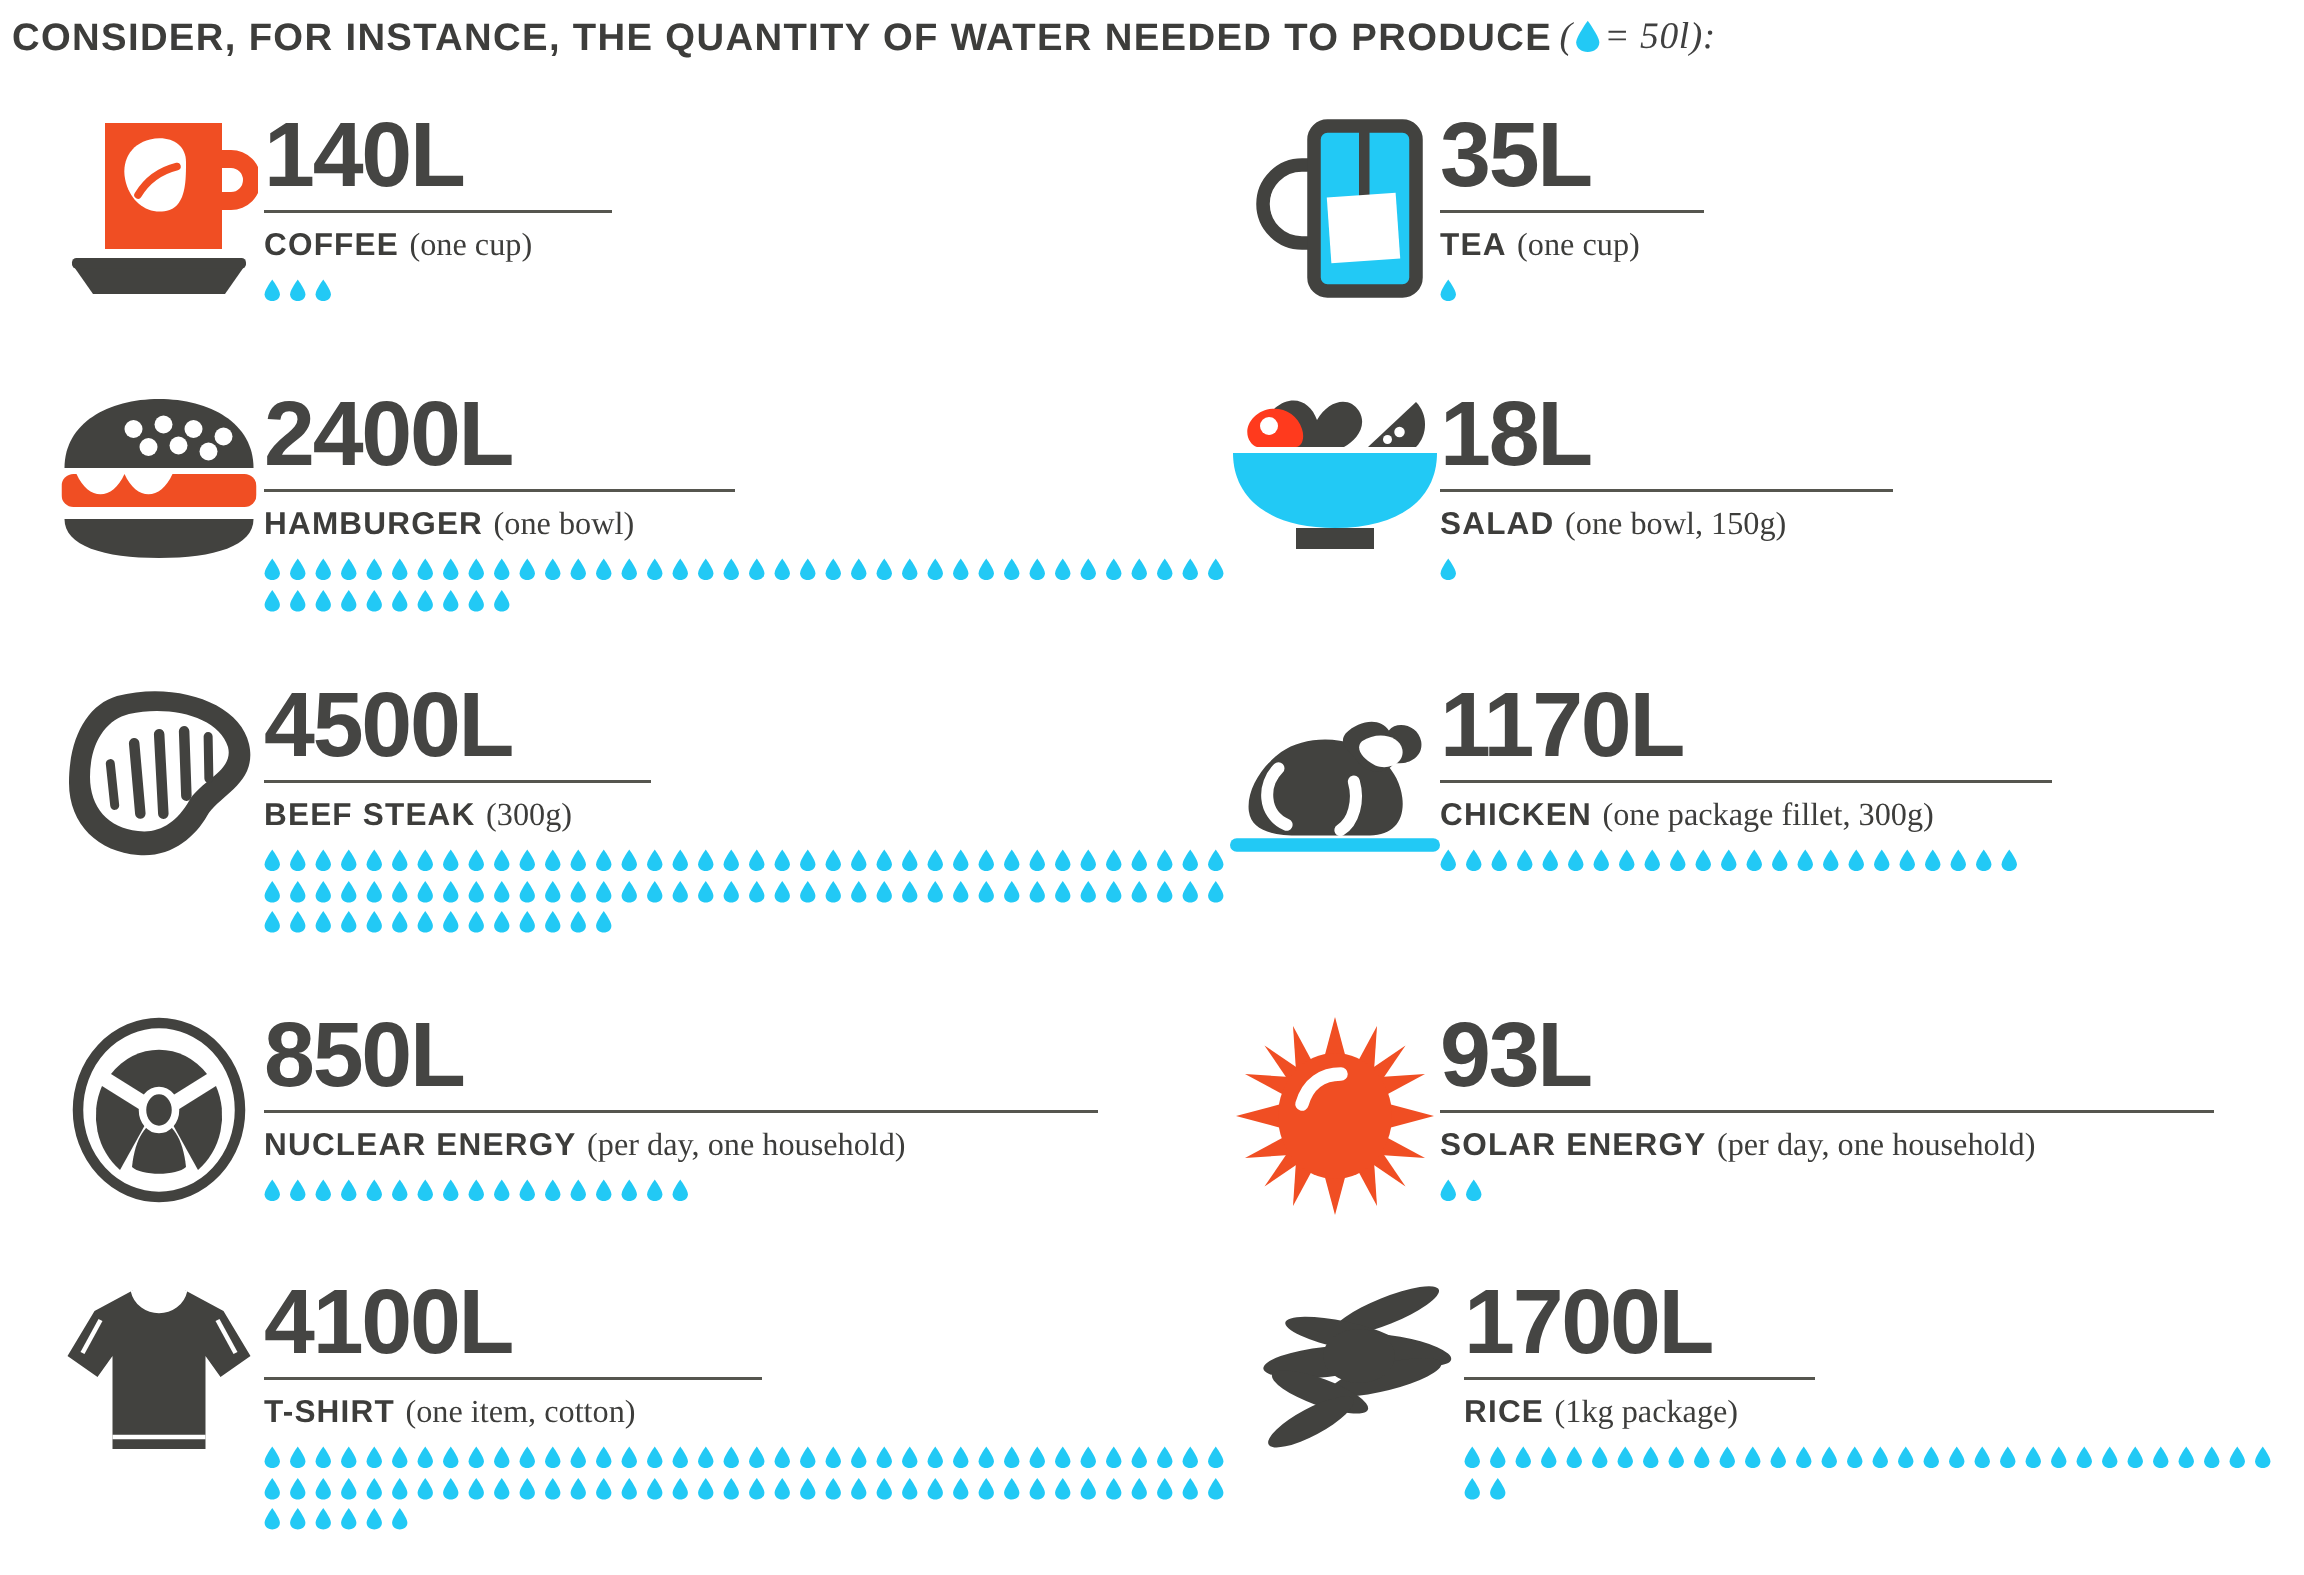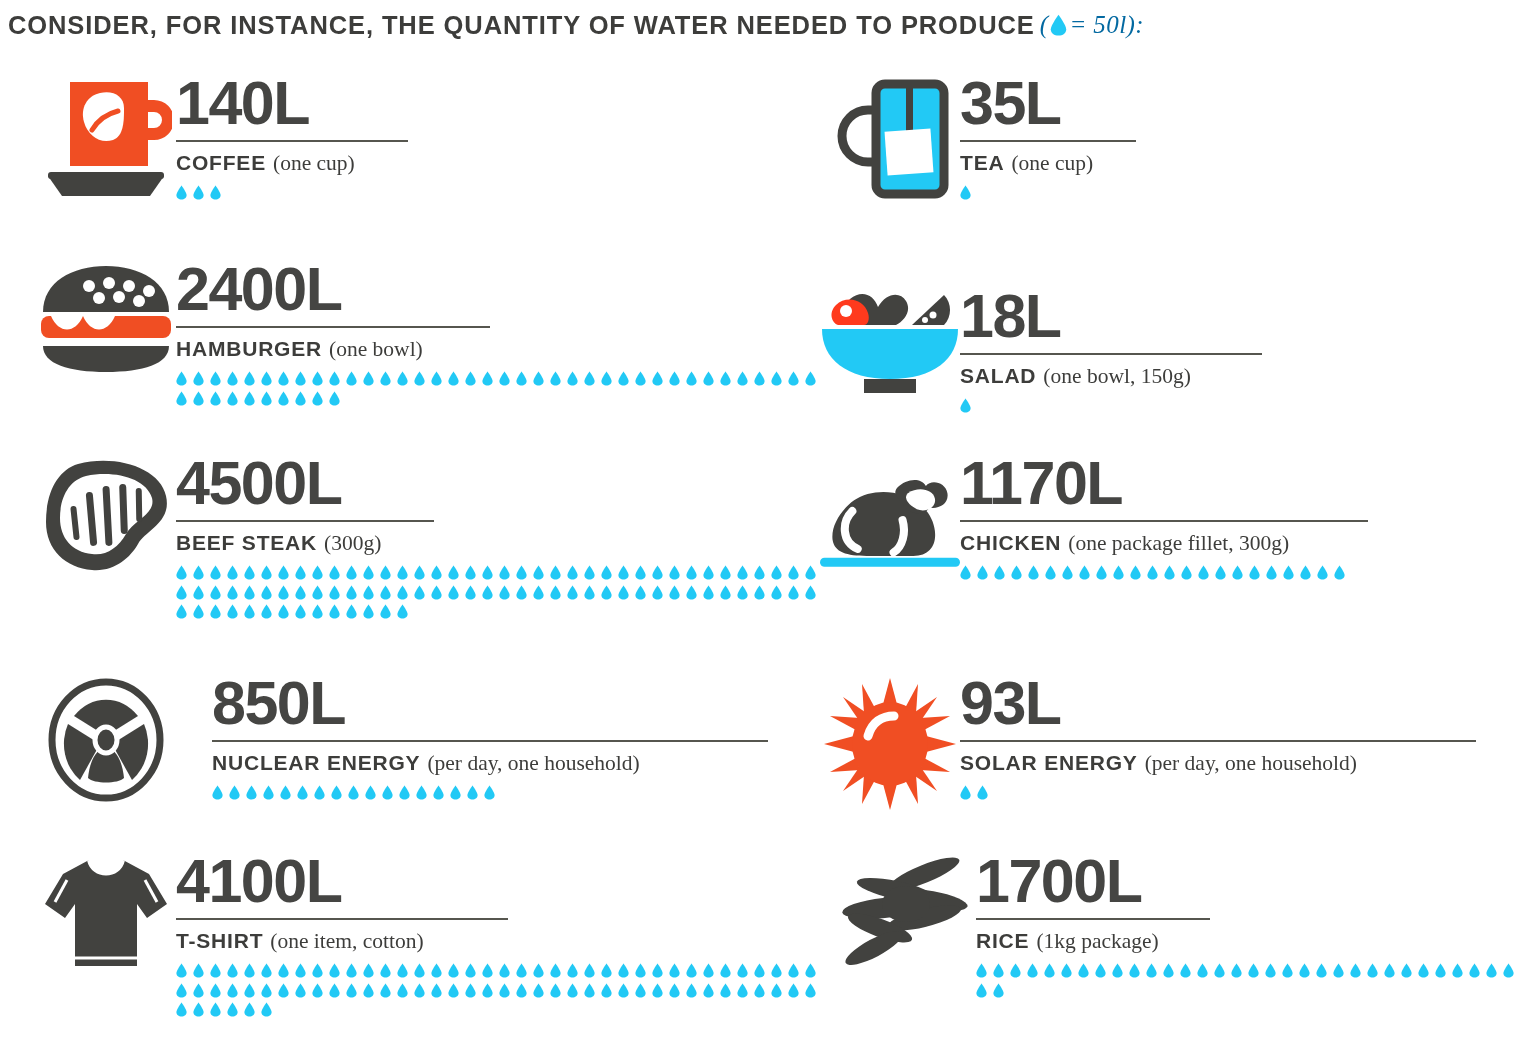--- a/index.html
+++ b/index.html
@@ -33,21 +33,21 @@
     font-weight: bold;
     font-size: 25.5px;
     letter-spacing: 0.9px;
     color: #3d3d3b;
     text-transform: uppercase;
   }
   .header-paren {
     font-family: "Liberation Serif", serif;
     font-style: italic;
     font-size: 25px;
-    color: #0369a1;
+    color: #404040;
     letter-spacing: 0.4px;
     margin-left: 5px;
   }
   .header-drop { display: inline-block; vertical-align: -3px; margin: 0 2px; }
 
   
   .grid {
     position: absolute;
     top: 74px;
     left: 0;
@@ -481,21 +481,21 @@
                 </svg></span><span class="d"><svg width="11" height="15" viewBox="0 0 11 15" aria-hidden="true">
                   <path d="M5.5 0.4 C5.5 0.4 10.6 7.4 10.6 10.1 C10.6 12.9 8.3 14.6 5.5 14.6 C2.7 14.6 0.4 12.9 0.4 10.1 C0.4 7.4 5.5 0.4 5.5 0.4 Z" fill="#22C9F5"></path>
                 </svg></span><span class="d"><svg width="11" height="15" viewBox="0 0 11 15" aria-hidden="true">
                   <path d="M5.5 0.4 C5.5 0.4 10.6 7.4 10.6 10.1 C10.6 12.9 8.3 14.6 5.5 14.6 C2.7 14.6 0.4 12.9 0.4 10.1 C0.4 7.4 5.5 0.4 5.5 0.4 Z" fill="#22C9F5"></path>
                 </svg></span><span class="d"><svg width="11" height="15" viewBox="0 0 11 15" aria-hidden="true">
                   <path d="M5.5 0.4 C5.5 0.4 10.6 7.4 10.6 10.1 C10.6 12.9 8.3 14.6 5.5 14.6 C2.7 14.6 0.4 12.9 0.4 10.1 C0.4 7.4 5.5 0.4 5.5 0.4 Z" fill="#22C9F5"></path>
                 </svg></span></div>
         </div>
       </div>
 
-      <div class="entry" style="top:600px;left:0px;gap:36px;">
+      <div class="entry" style="top:600px;left:0px;">
         <div class="entry-icon">
           <svg width="120" height="124" viewBox="0 0 120 124">
             <ellipse cx="60" cy="62" rx="54" ry="58" fill="none" stroke="#42423F" stroke-width="7"></ellipse>
             <path d="M60 58 L28 38 A42 46 0 0 1 92 38 Z" fill="#42423F"></path>
             <path d="M54 66 L22 46 A42 46 0 0 0 34 102 Z" fill="#42423F"></path>
             <path d="M66 66 L98 46 A42 46 0 0 1 86 102 Z" fill="#42423F"></path>
             <path d="M60 70 C52 70 44 80 42 100 C48 106 72 106 78 100 C76 80 68 70 60 70 Z" fill="#42423F"></path>
             <ellipse cx="60" cy="62" rx="11" ry="13" fill="#42423F"></ellipse>
             <ellipse cx="60" cy="62" rx="11" ry="13" fill="#42423F" stroke="#ffffff" stroke-width="5"></ellipse>
           </svg>
@@ -745,21 +745,21 @@
           <div class="rule" style="width:176px"></div>
           <div class="label-line">
             <span class="label">TEA</span><span class="sub">(one cup)</span>
           </div>
           <div class="drops"><span class="d"><svg width="11" height="15" viewBox="0 0 11 15" aria-hidden="true">
                   <path d="M5.5 0.4 C5.5 0.4 10.6 7.4 10.6 10.1 C10.6 12.9 8.3 14.6 5.5 14.6 C2.7 14.6 0.4 12.9 0.4 10.1 C0.4 7.4 5.5 0.4 5.5 0.4 Z" fill="#22C9F5"></path>
                 </svg></span></div>
         </div>
       </div>
 
-      <div class="entry" style="top:186px;left:0px;margin-top:27px;">
+      <div class="entry" style="top:186px;left:0px;">
         <div class="entry-icon">
           <svg width="140" height="104" viewBox="0 0 140 104">
             <path d="M30 8 C42 -2 54 4 58 16 C66 2 80 0 86 10 C92 20 84 30 76 34 L44 34 C34 30 22 16 30 8 Z" fill="#42423F"></path>
             <path d="M92 34 L124 4 C132 12 132 26 124 34 Z" fill="#42423F"></path>
             <circle cx="113" cy="24" r="3.5" fill="#ffffff"></circle>
               <circle cx="105" cy="29" r="3" fill="#ffffff"></circle>
             <path d="M16 14 C26 4 44 8 48 22 C50 28 48 34 44 34 L18 34 C12 32 8 22 16 14 Z" fill="#FF3A1D"></path>
             <circle cx="26" cy="20" r="6" fill="#ffffff"></circle>
             <path d="M2 38 h136 c0 30 -24 50 -68 50 C26 88 2 68 2 38 Z" fill="#22C9F5"></path>
             <rect x="44" y="88" width="52" height="14" fill="#42423F"></rect>

